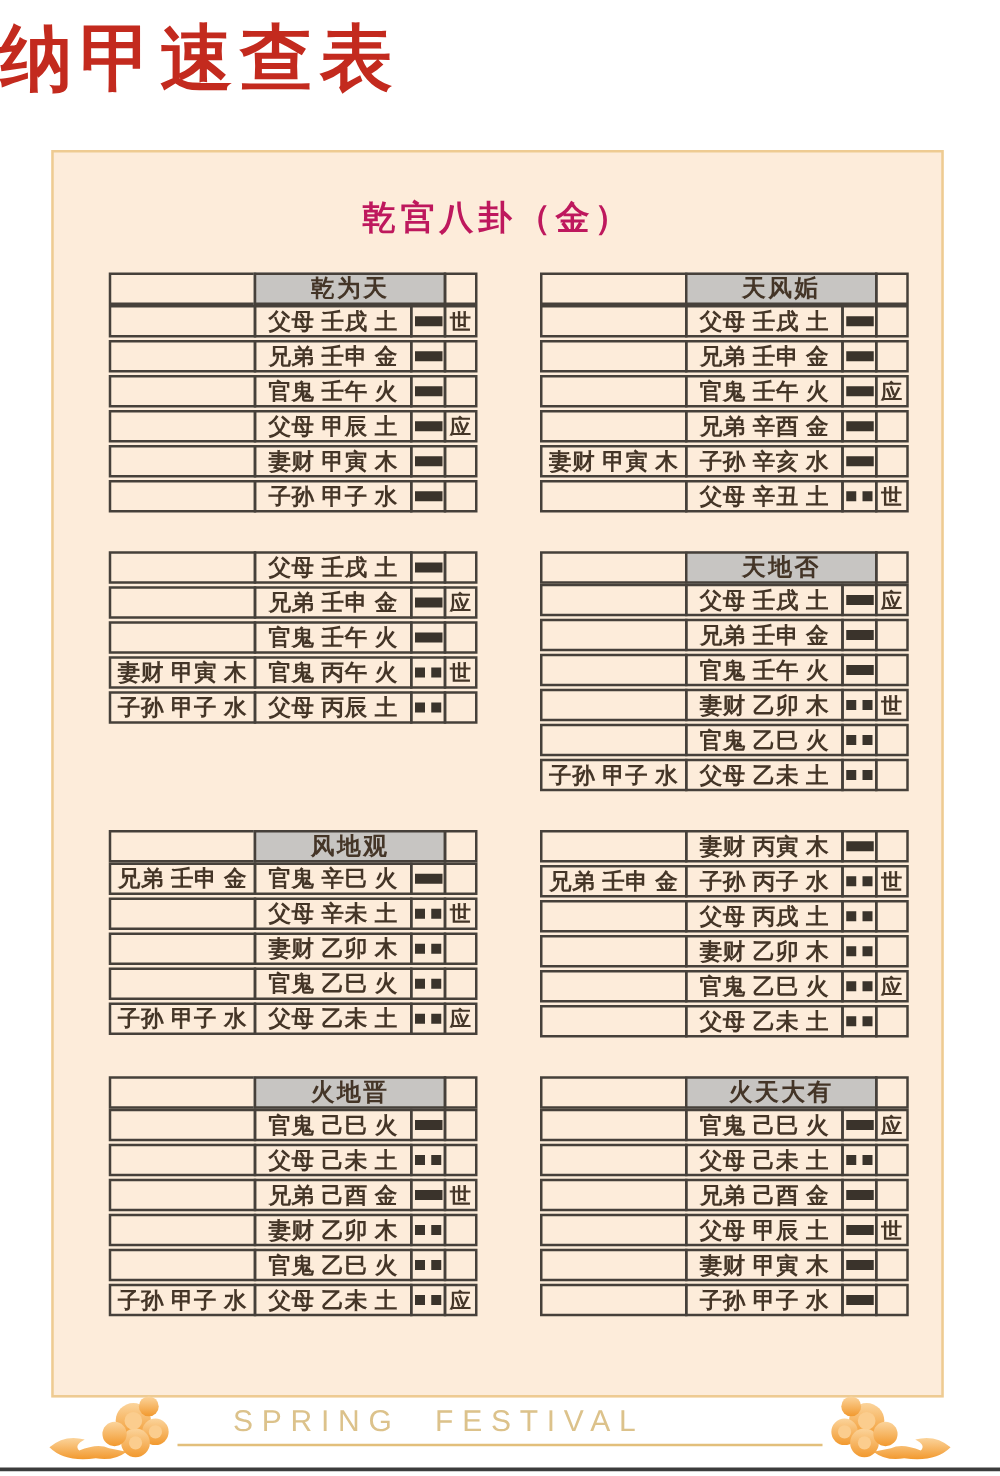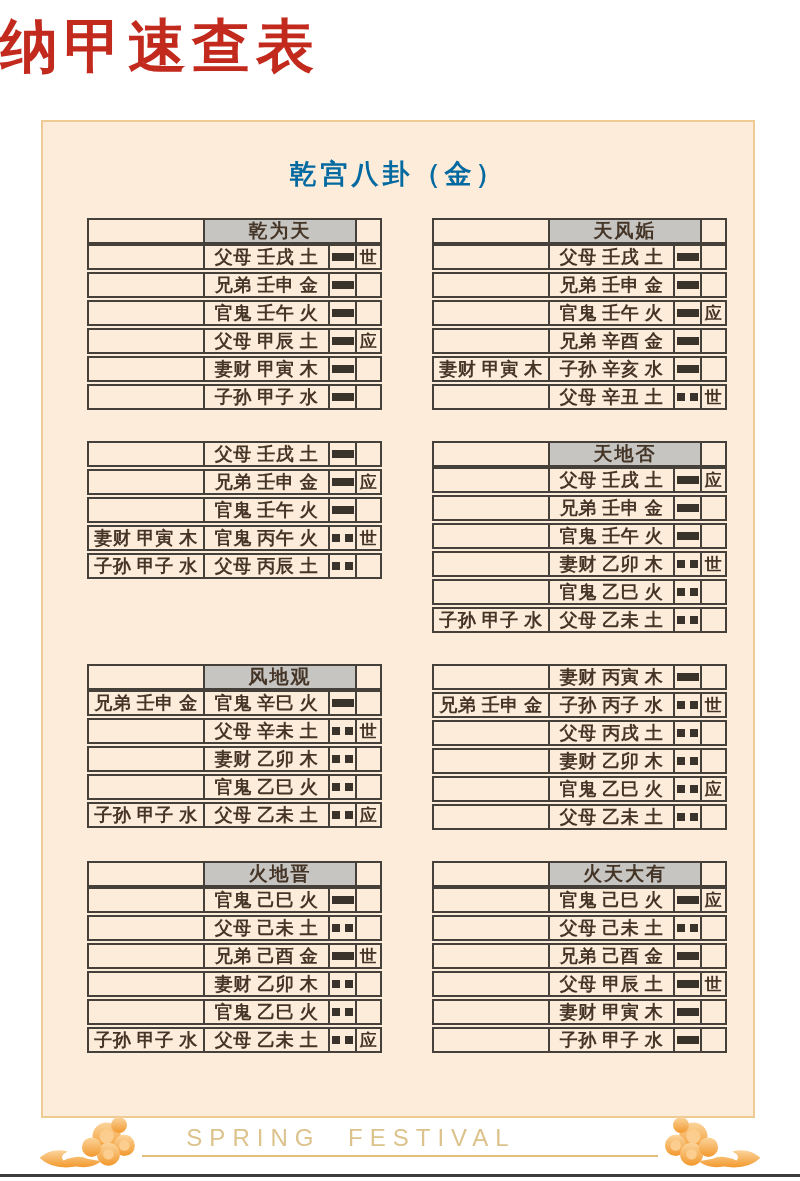--- a/index.html
+++ b/index.html
@@ -13,21 +13,21 @@
     position:absolute; top:8px; left:0; width:800px; text-align:left;
     font-size:58px; font-weight:bold; color:#c32a1e; letter-spacing:6px;
   }
 
   .panel{
     position:absolute; left:41px; top:120px; width:714px; height:998px;
     background:#fdecda; border:2px solid #eecb92;
   }
   .panel-title{
     margin-top:34px; text-align:center;
-    font-size:27px; font-weight:bold; color:#0369a1; letter-spacing:4px;
+    font-size:27px; font-weight:bold; color:#be185d; letter-spacing:4px;
   }
 
   .kua-grid{
     position:absolute; left:44px; top:96px; width:640px;
     display:grid; grid-template-columns:1fr 1fr; column-gap:50px; row-gap:31px;
   }
 
   .kua{ width:100%; }
   .krow{ display:flex; margin-top:2px; height:26px; }
   .krow:first-child{ margin-top:0; }

